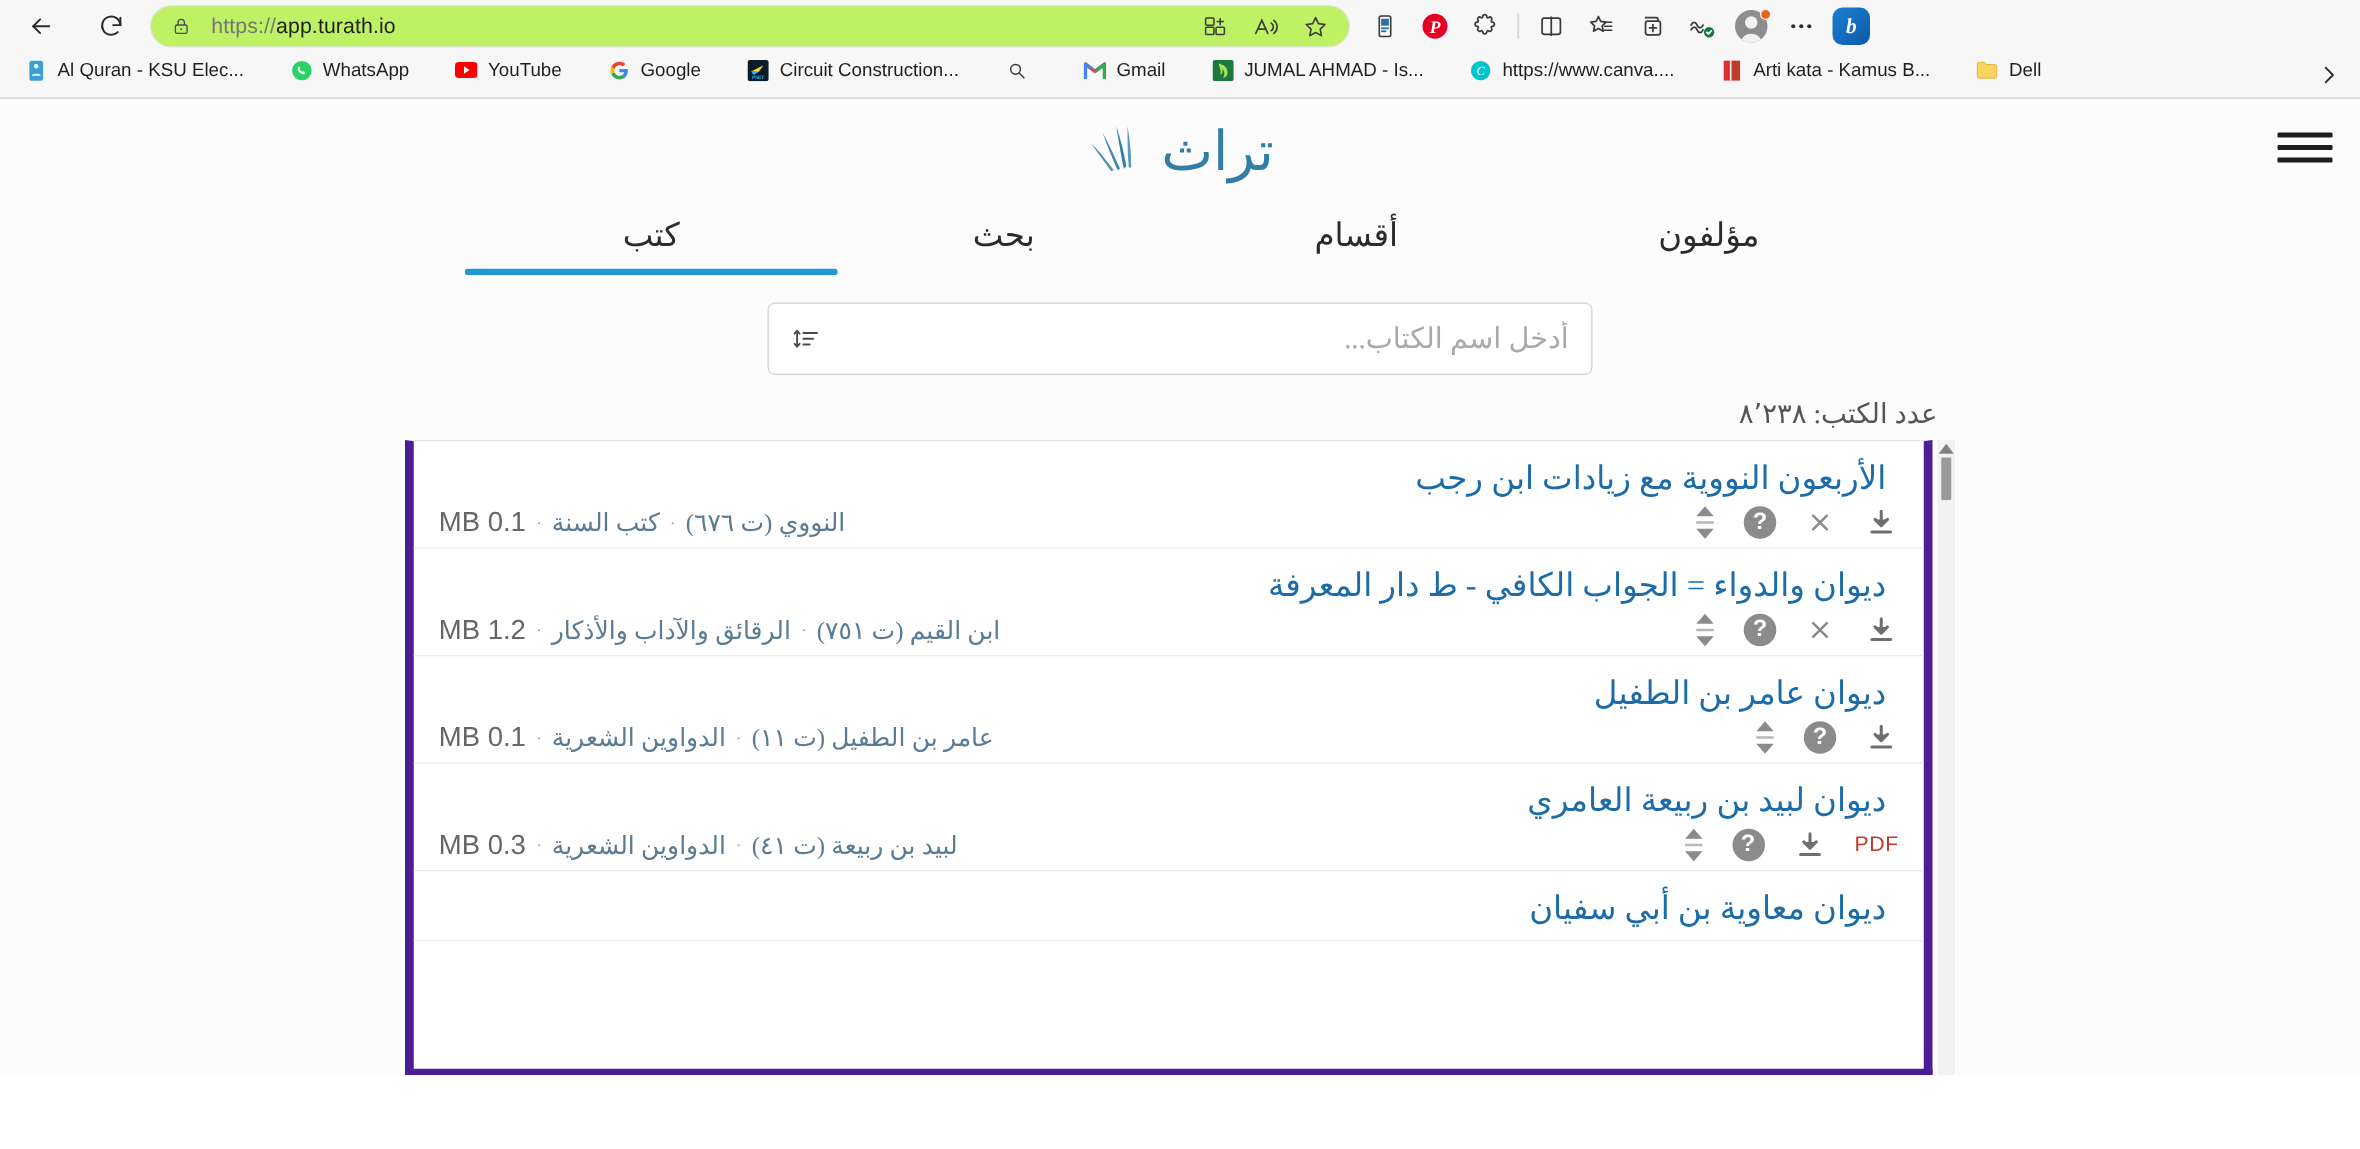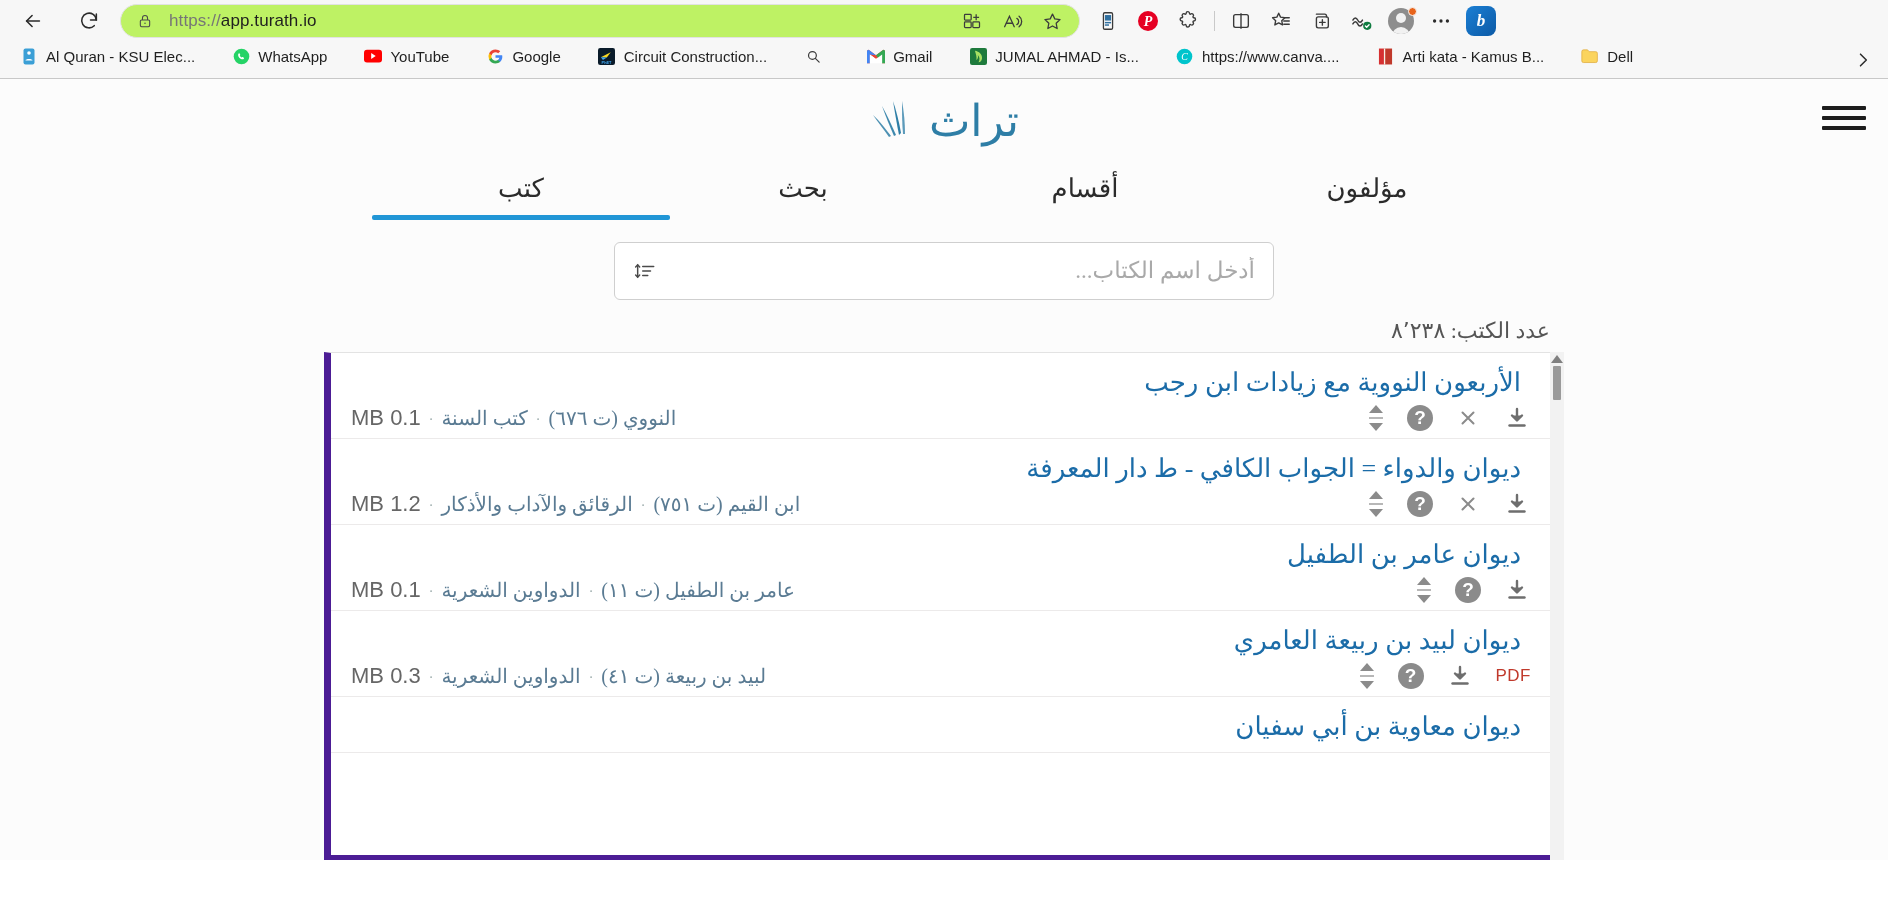--- a/index.html
+++ b/index.html
@@ -143,21 +143,21 @@
     background:#f2f2f2;
   }
   .scroll-up {
     width:0;height:0;border-left:6px solid transparent;border-right:6px solid transparent;
     border-bottom:8px solid #808080; margin:3px auto 0;
   }
   .scroll-thumb {
     width:8px; height:34px; background:#9a9a9a; border-radius:1px; margin:3px auto 0;
   }
   .list {
-    margin-right:6px; border:7px solid #4c1d95; border-top:1px solid #e3e3e3;
+    margin-right:18px; border:7px solid #4c1d95; border-top:1px solid #e3e3e3;
     background:#fff; height:100%;
   }
   .book-row { border-bottom:1px solid #eceaea; padding:10px 0 6px; }
   .book-title {
     text-align:right; padding:0 30px 0 20px;
     font-size:26px; color:#1b6ca8; font-family:"Liberation Serif", serif;
     line-height:1.5;
   }
   .book-meta-row { display:flex; align-items:center; margin-top:2px; }
   .meta-right {

